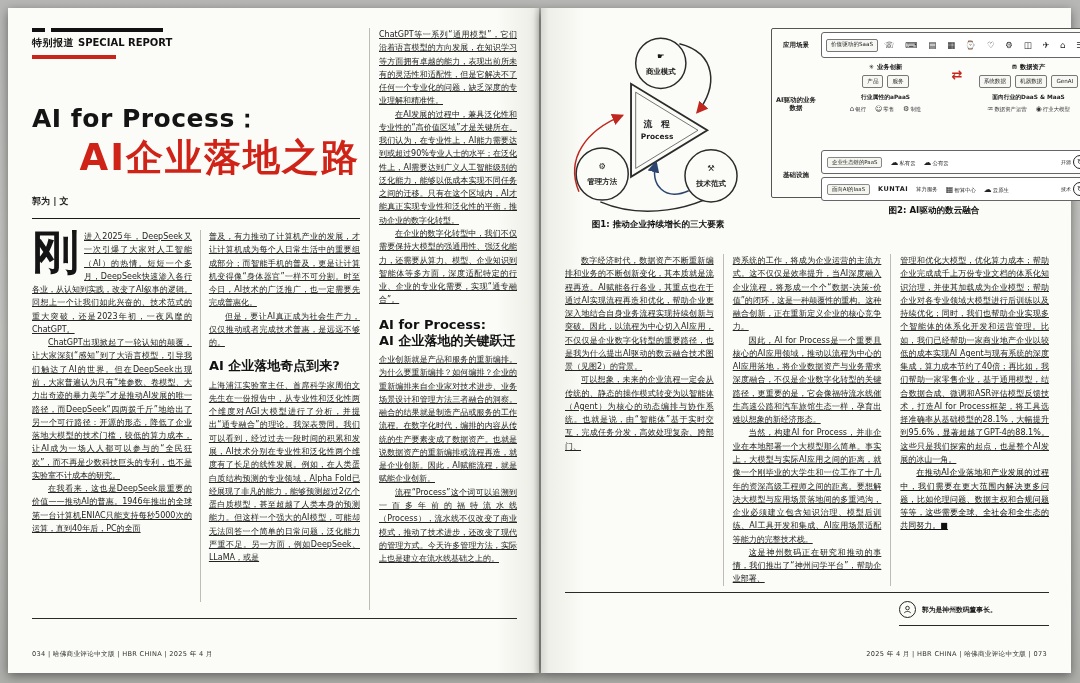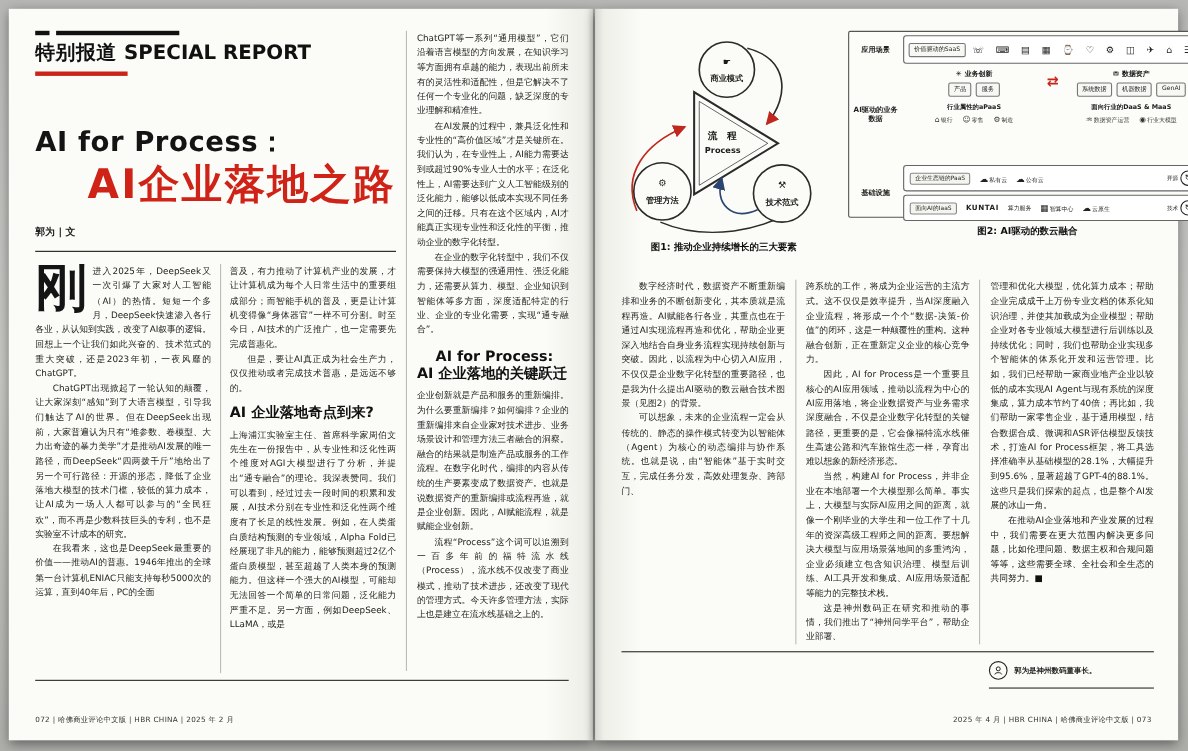--- a/index.html
+++ b/index.html
@@ -16,42 +16,42 @@
     box-shadow:0 3px 10px rgba(0,0,0,.45);
   }
   .page-left{left:8px;width:531px;background:linear-gradient(90deg,#fbfbf7 92%,#eeeee8 99%,#d8d8d2 100%);}
   .page-right{left:541px;width:530px;background:linear-gradient(90deg,#d8d8d2 0%,#efefe9 1.5%,#fbfbf7 8%);}
   .pad{position:relative;height:100%;box-sizing:border-box;padding:20px 22px 34px 24px;}
 
   
   .kicker-rule{display:flex;align-items:center;gap:6px;margin-bottom:4px;}
   .kicker-sq{width:13px;height:4px;background:#111;}
   .kicker-bar{width:112px;height:4px;background:#111;}
-  .kicker{font-size:18px;font-weight:bold;letter-spacing:.5px;color:#111;}
+  .kicker{font-size:10px;font-weight:bold;letter-spacing:.5px;color:#111;}
   .kicker .en{font-family:"DejaVu Sans",sans-serif;letter-spacing:0;}
   .red-rule{width:84px;height:4px;background:#c8241a;margin-top:5px;}
 
   .title1{font-size:25px;font-weight:800;color:#141414;margin-top:46px;letter-spacing:.5px;line-height:1.1;}
   .title2{font-size:37px;font-weight:900;color:#d02318;letter-spacing:2px;line-height:1.15;margin-top:4px;text-align:right;}
   .byline{font-size:9px;font-weight:bold;color:#222;margin-top:16px;}
   .main-hr{border:none;border-top:1.6px solid #1a1a1a;margin:10px 0 0 0;}
 
   
   .lp-body{display:flex;height:585px;}
   .lp-main{width:328px;flex:0 0 328px;display:flex;flex-direction:column;}
   .lp-cols{display:flex;margin-top:11px;height:372px;overflow:hidden;}
   .col{font-size:8px;line-height:1.66;text-align:justify;color:#232323;}
-  .col p{margin:0;text-indent:2em;}
+  .col p{margin:0;text-indent:2em;text-decoration:underline;}
   .col p.noindent{text-indent:0;}
   .lp-cols .col{width:50%;box-sizing:border-box;}
   .lp-cols .col + .col{border-left:1px solid #bdbdb4;padding-left:8px;margin-left:8px;}
   .lp-col3{flex:1;box-sizing:border-box;border-left:1px solid #bdbdb4;padding-left:9px;margin-left:9px;height:582px;overflow:hidden;}
   .dropcap{float:left;font-size:47px;line-height:.82;font-weight:900;color:#141414;padding:3px 5px 0 0;}
   .h2{font-size:13px;font-weight:900;color:#111;margin:9px 0 4px 0;line-height:1.25;}
-  .h2.tight{margin:10px 0 0 17px;}
+  .h2.tight{margin:10px 0 0 0;}
   .h2.sub{margin:0 0 4px 0;}
   .bottom-hr{position:absolute;left:24px;right:22px;bottom:46px;border:none;border-top:1px solid #2a2a2a;}
 
   .footer{position:absolute;bottom:14px;font-size:6.6px;color:#333;letter-spacing:.3px;}
   .footer.fl{left:24px;}
   .footer.fr{right:24px;text-align:right;}
 
   
   .figs{display:flex;height:212px;}
   .fig1{flex:0 0 186px;display:flex;flex-direction:column;align-items:center;}
@@ -149,21 +149,21 @@
           <p>在AI发展的过程中，兼具泛化性和专业性的“高价值区域”才是关键所在。我们认为，在专业性上，AI能力需要达到或超过90%专业人士的水平；在泛化性上，AI需要达到广义人工智能级别的泛化能力，能够以低成本实现不同任务之间的迁移。只有在这个区域内，AI才能真正实现专业性和泛化性的平衡，推动企业的数字化转型。</p>
           <p>在企业的数字化转型中，我们不仅需要保持大模型的强通用性、强泛化能力，还需要从算力、模型、企业知识到智能体等多方面，深度适配特定的行业、企业的专业化需要，实现“通专融合”。</p>
           <div class="h2 tight">AI for Process:</div>
           <div class="h2 sub">AI 企业落地的关键跃迁</div>
           <p class="noindent">企业创新就是产品和服务的重新编排。为什么要重新编排？如何编排？企业的重新编排来自企业家对技术进步、业务场景设计和管理方法三者融合的洞察。融合的结果就是制造产品或服务的工作流程。在数字化时代，编排的内容从传统的生产要素变成了数据资产。也就是说数据资产的重新编排或流程再造，就是企业创新。因此，AI赋能流程，就是赋能企业创新。</p>
           <p>流程“Process”这个词可以追溯到一百多年前的福特流水线（Process），流水线不仅改变了商业模式，推动了技术进步，还改变了现代的管理方式。今天许多管理方法，实际上也是建立在流水线基础之上的。</p>
         </div>
       </div>
 
       <hr class="bottom-hr">
-      <div class="footer fl">072 | 哈佛商业评论中文版 | HBR CHINA | 2025 年 2 月</div>
+      <div class="footer fl">034 | 哈佛商业评论中文版 | HBR CHINA | 2025 年 4 月</div>
     </div>
   </div>
 
   <div class="page page-right">
     <div class="pad">
 
       <div class="figs">
 
         <div class="fig1">
           <svg viewBox="0 0 190 200">

